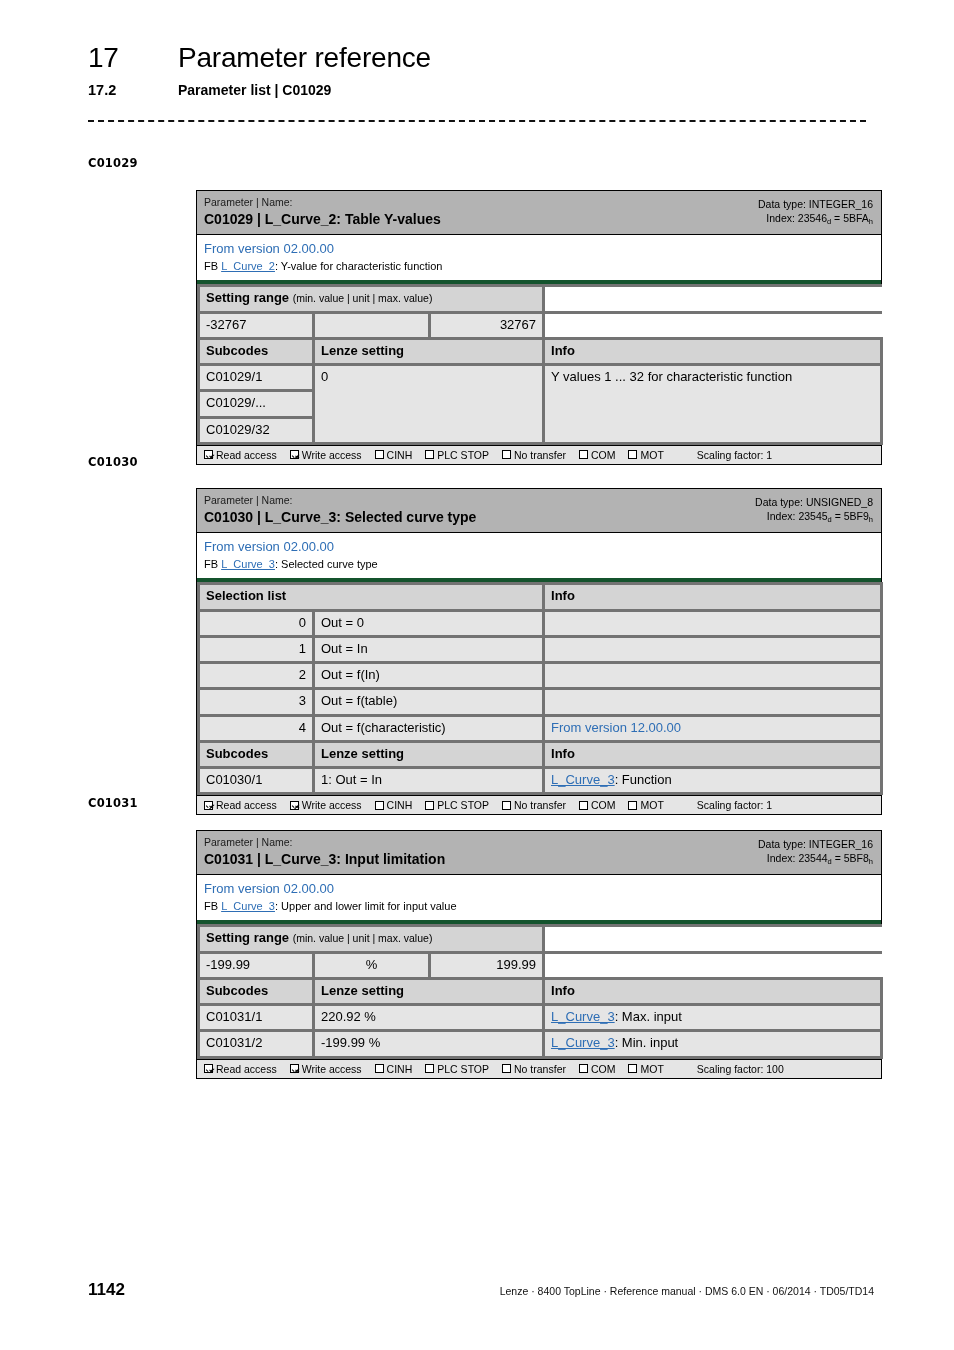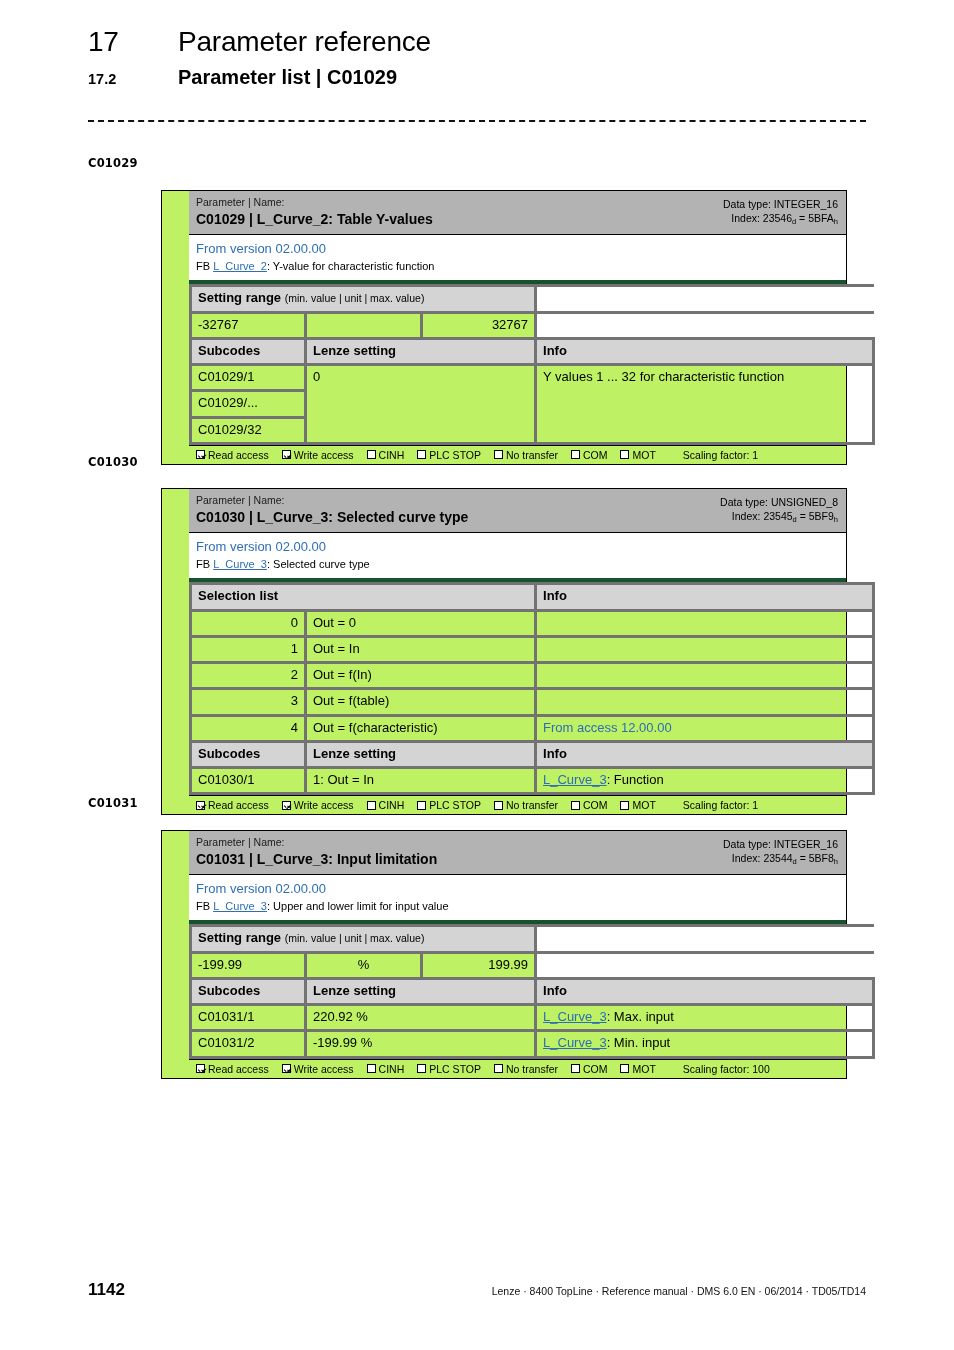--- a/index.html
+++ b/index.html
@@ -17,21 +17,21 @@
   }
   .page {
     position: absolute;
     inset: 0;
   }
 
   
   .chapter-head {
     position: absolute;
     left: 88px;
-    top: 26px;
+    top: 42px;
     width: 790px;
   }
   .chapter-row {
     display: flex;
     align-items: baseline;
   }
   .chapter-num {
     width: 90px;
     font-size: 28px;
     font-weight: 400;
@@ -46,21 +46,21 @@
     display: flex;
     align-items: baseline;
     margin-top: 8px;
   }
   .section-num {
     width: 90px;
     font-size: 14.5px;
     font-weight: 600;
   }
   .section-title {
-    font-size: 20px;
+    font-size: 14px;
     font-weight: 600;
   }
 
   .dashed-rule {
     position: absolute;
     left: 88px;
     top: 120px;
     width: 778px;
     height: 0;
     border-top: 2px dashed #111111;
@@ -73,26 +73,25 @@
     font-size: 11.5px;
     font-weight: 700;
     font-family: "DejaVu Sans", sans-serif;
     letter-spacing: 0.2px;
     color: #000;
   }
 
   
   .ptable {
     position: absolute;
-    left: 161px;
+    left: 196px;
     width: 686px;
     border: 1.5px solid #000;
     box-sizing: border-box;
-    background: #bef264;
-    padding-left: 27px;
+    background: #e5e5e5;
   }
   .ptable table {
     border-collapse: collapse;
     width: 100%;
     table-layout: fixed;
   }
   .ptable td {
     border: 3px solid #737373;
     padding: 3px 6px 4px 6px;
     font-size: 13px;
@@ -217,33 +216,33 @@
   .acc-item.checked .box::before {
     content: "";
     position: absolute;
     left: 0.5px;
     top: 0.5px;
     width: 6px;
     height: 6px;
     border-right: 1.2px solid #000;
     transform: rotate(38deg) skewX(-10deg);
   }
-  .acc-scale { margin-left: 14px; }
+  .acc-scale { margin-left: 20px; }
 
   
   .page-number {
     position: absolute;
     left: 88px;
     top: 1280px;
     font-size: 17px;
     font-weight: 700;
   }
   .footer-ref {
     position: absolute;
-    right: 88px;
+    right: 80px;
     top: 1285px;
     font-size: 10.5px;
     color: #111;
     white-space: nowrap;
   }
 </style>
 </head>
 <body>
 
 <div class="page">
@@ -398,21 +397,21 @@
         <td></td>
       </tr>
       <tr>
         <td class="num-right">3</td>
         <td>Out = f(table)</td>
         <td></td>
       </tr>
       <tr>
         <td class="num-right">4</td>
         <td>Out = f(characteristic)</td>
-        <td class="link-plain">From access 12.00.00</td>
+        <td class="link-plain">From version 12.00.00</td>
       </tr>
       <tr>
         <td class="colhead">Subcodes</td>
         <td class="colhead">Lenze setting</td>
         <td class="colhead">Info</td>
       </tr>
       <tr>
         <td>C01030/1</td>
         <td>1: Out = In</td>
         <td><span class="link">L_Curve_3</span><span>: Function</span></td>

